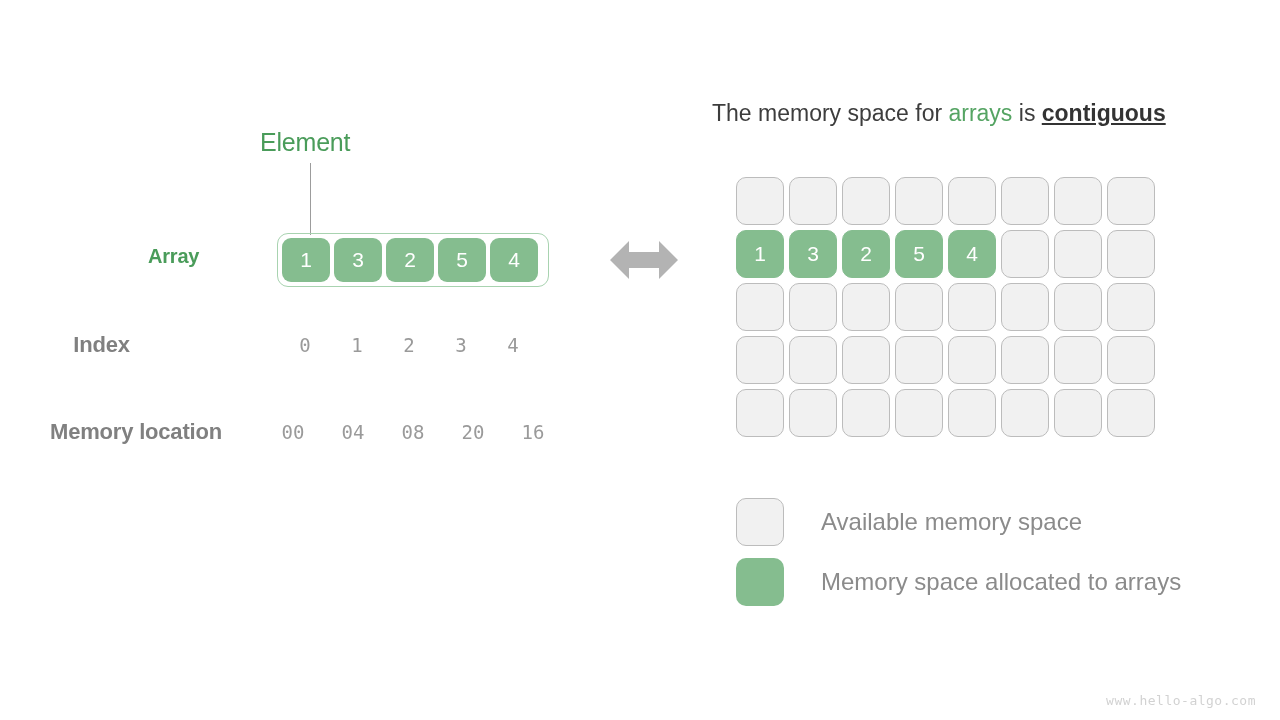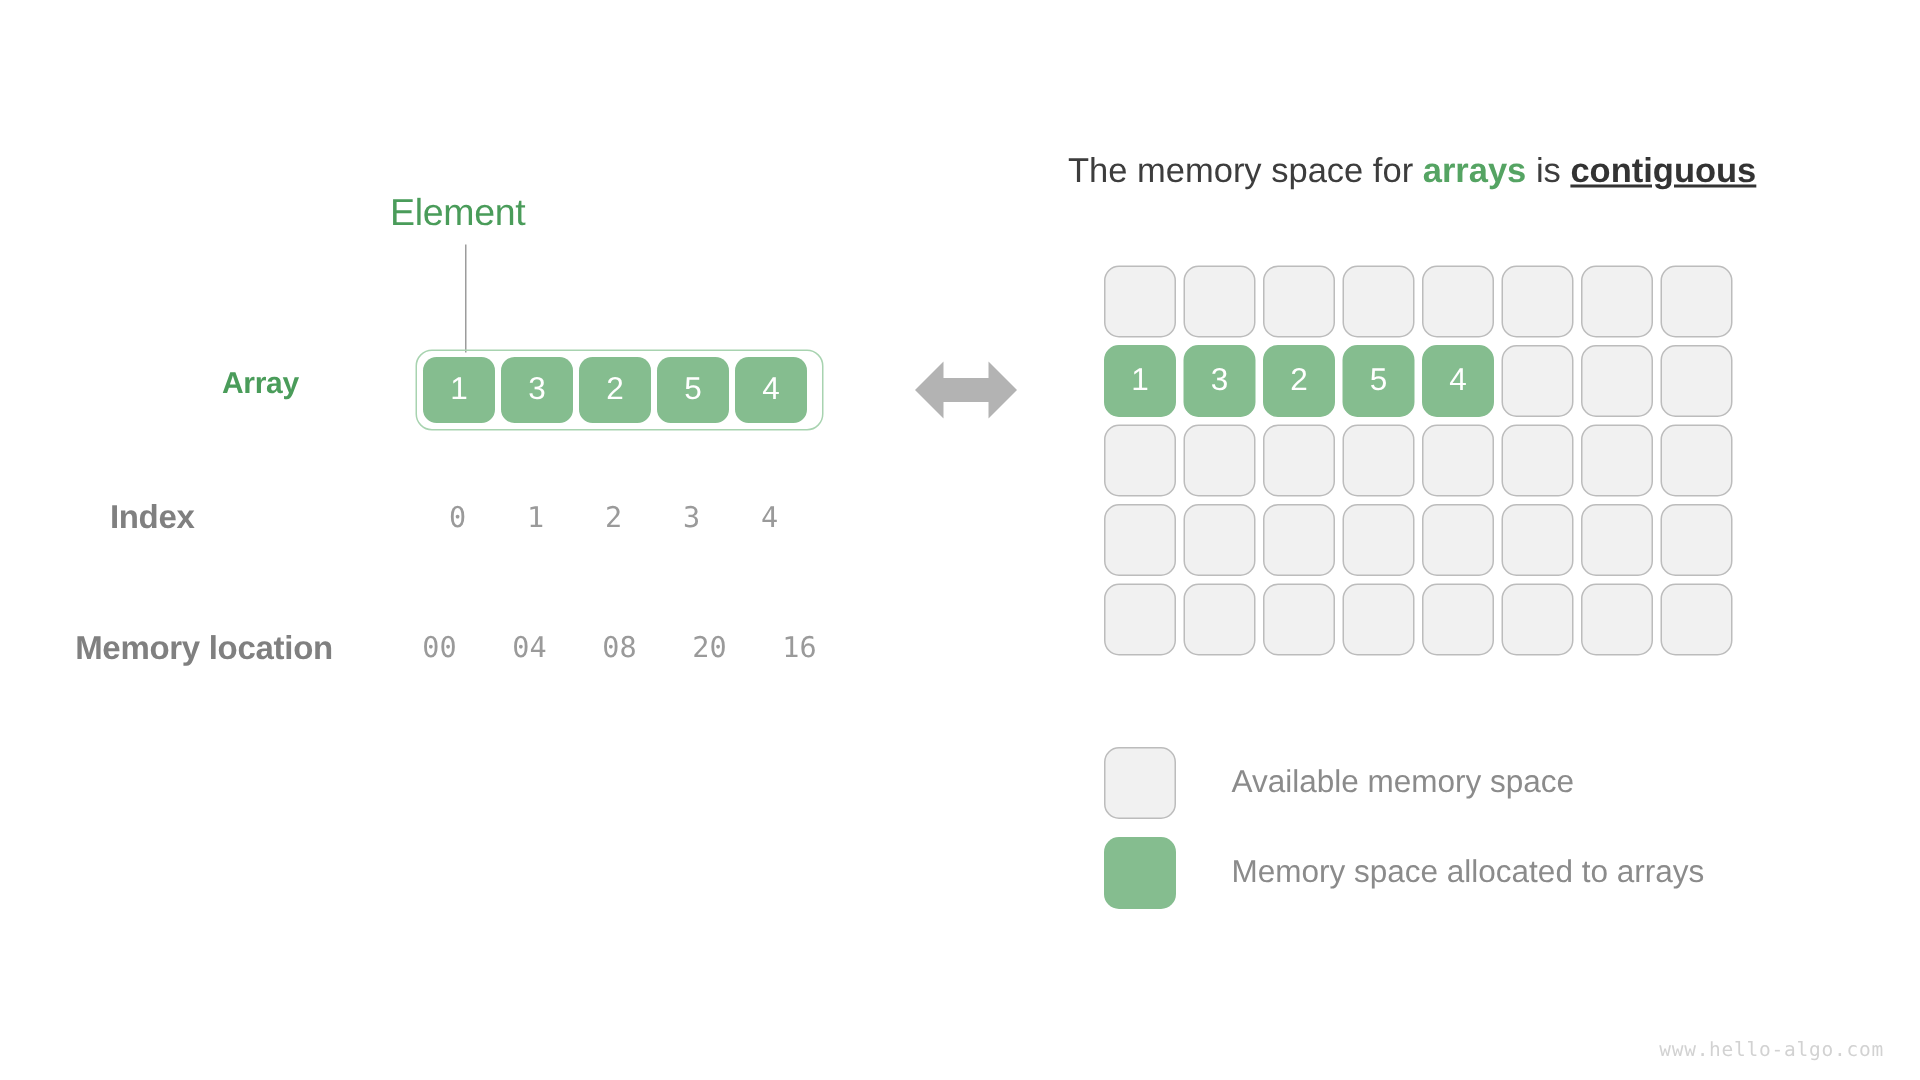--- a/index.html
+++ b/index.html
@@ -133,21 +133,21 @@
   }
 
   #memory-title {
     position: absolute;
     left: 12px;
     top: 100px;
     font-size: 23px;
     color: #3d3d3d;
     white-space: nowrap;
   }
-  #memory-title .accent { color: #55a463; font-weight: bold; margin-top: 48px; }
+  #memory-title .accent { color: #55a463; font-weight: normal; margin-top: 48px; }
   #memory-title .strong { color: #333333; font-weight: bold; text-decoration: underline; }
 
   #memory-grid {
     position: absolute;
     left: 36px;
     top: 177px;
     display: flex;
     flex-direction: column;
     gap: 5px;
   }
@@ -192,21 +192,21 @@
     width: 48px;
     height: 48px;
     border-radius: 10px;
     box-sizing: border-box;
     flex: 0 0 auto;
   }
   .legend-swatch.free { background: #f1f1f1; border: 1.5px solid #bcbcbc; }
   .legend-swatch.used { background: #85bd8f; }
   .legend-text {
     margin-left: 37px;
-    font-size: 21px;
+    font-size: 24px;
     color: #8b8b8b;
     white-space: nowrap;
   }
 
   
   #watermark {
     position: absolute;
     right: 24px;
     bottom: 12px;
     font-family: "DejaVu Sans Mono", monospace;

